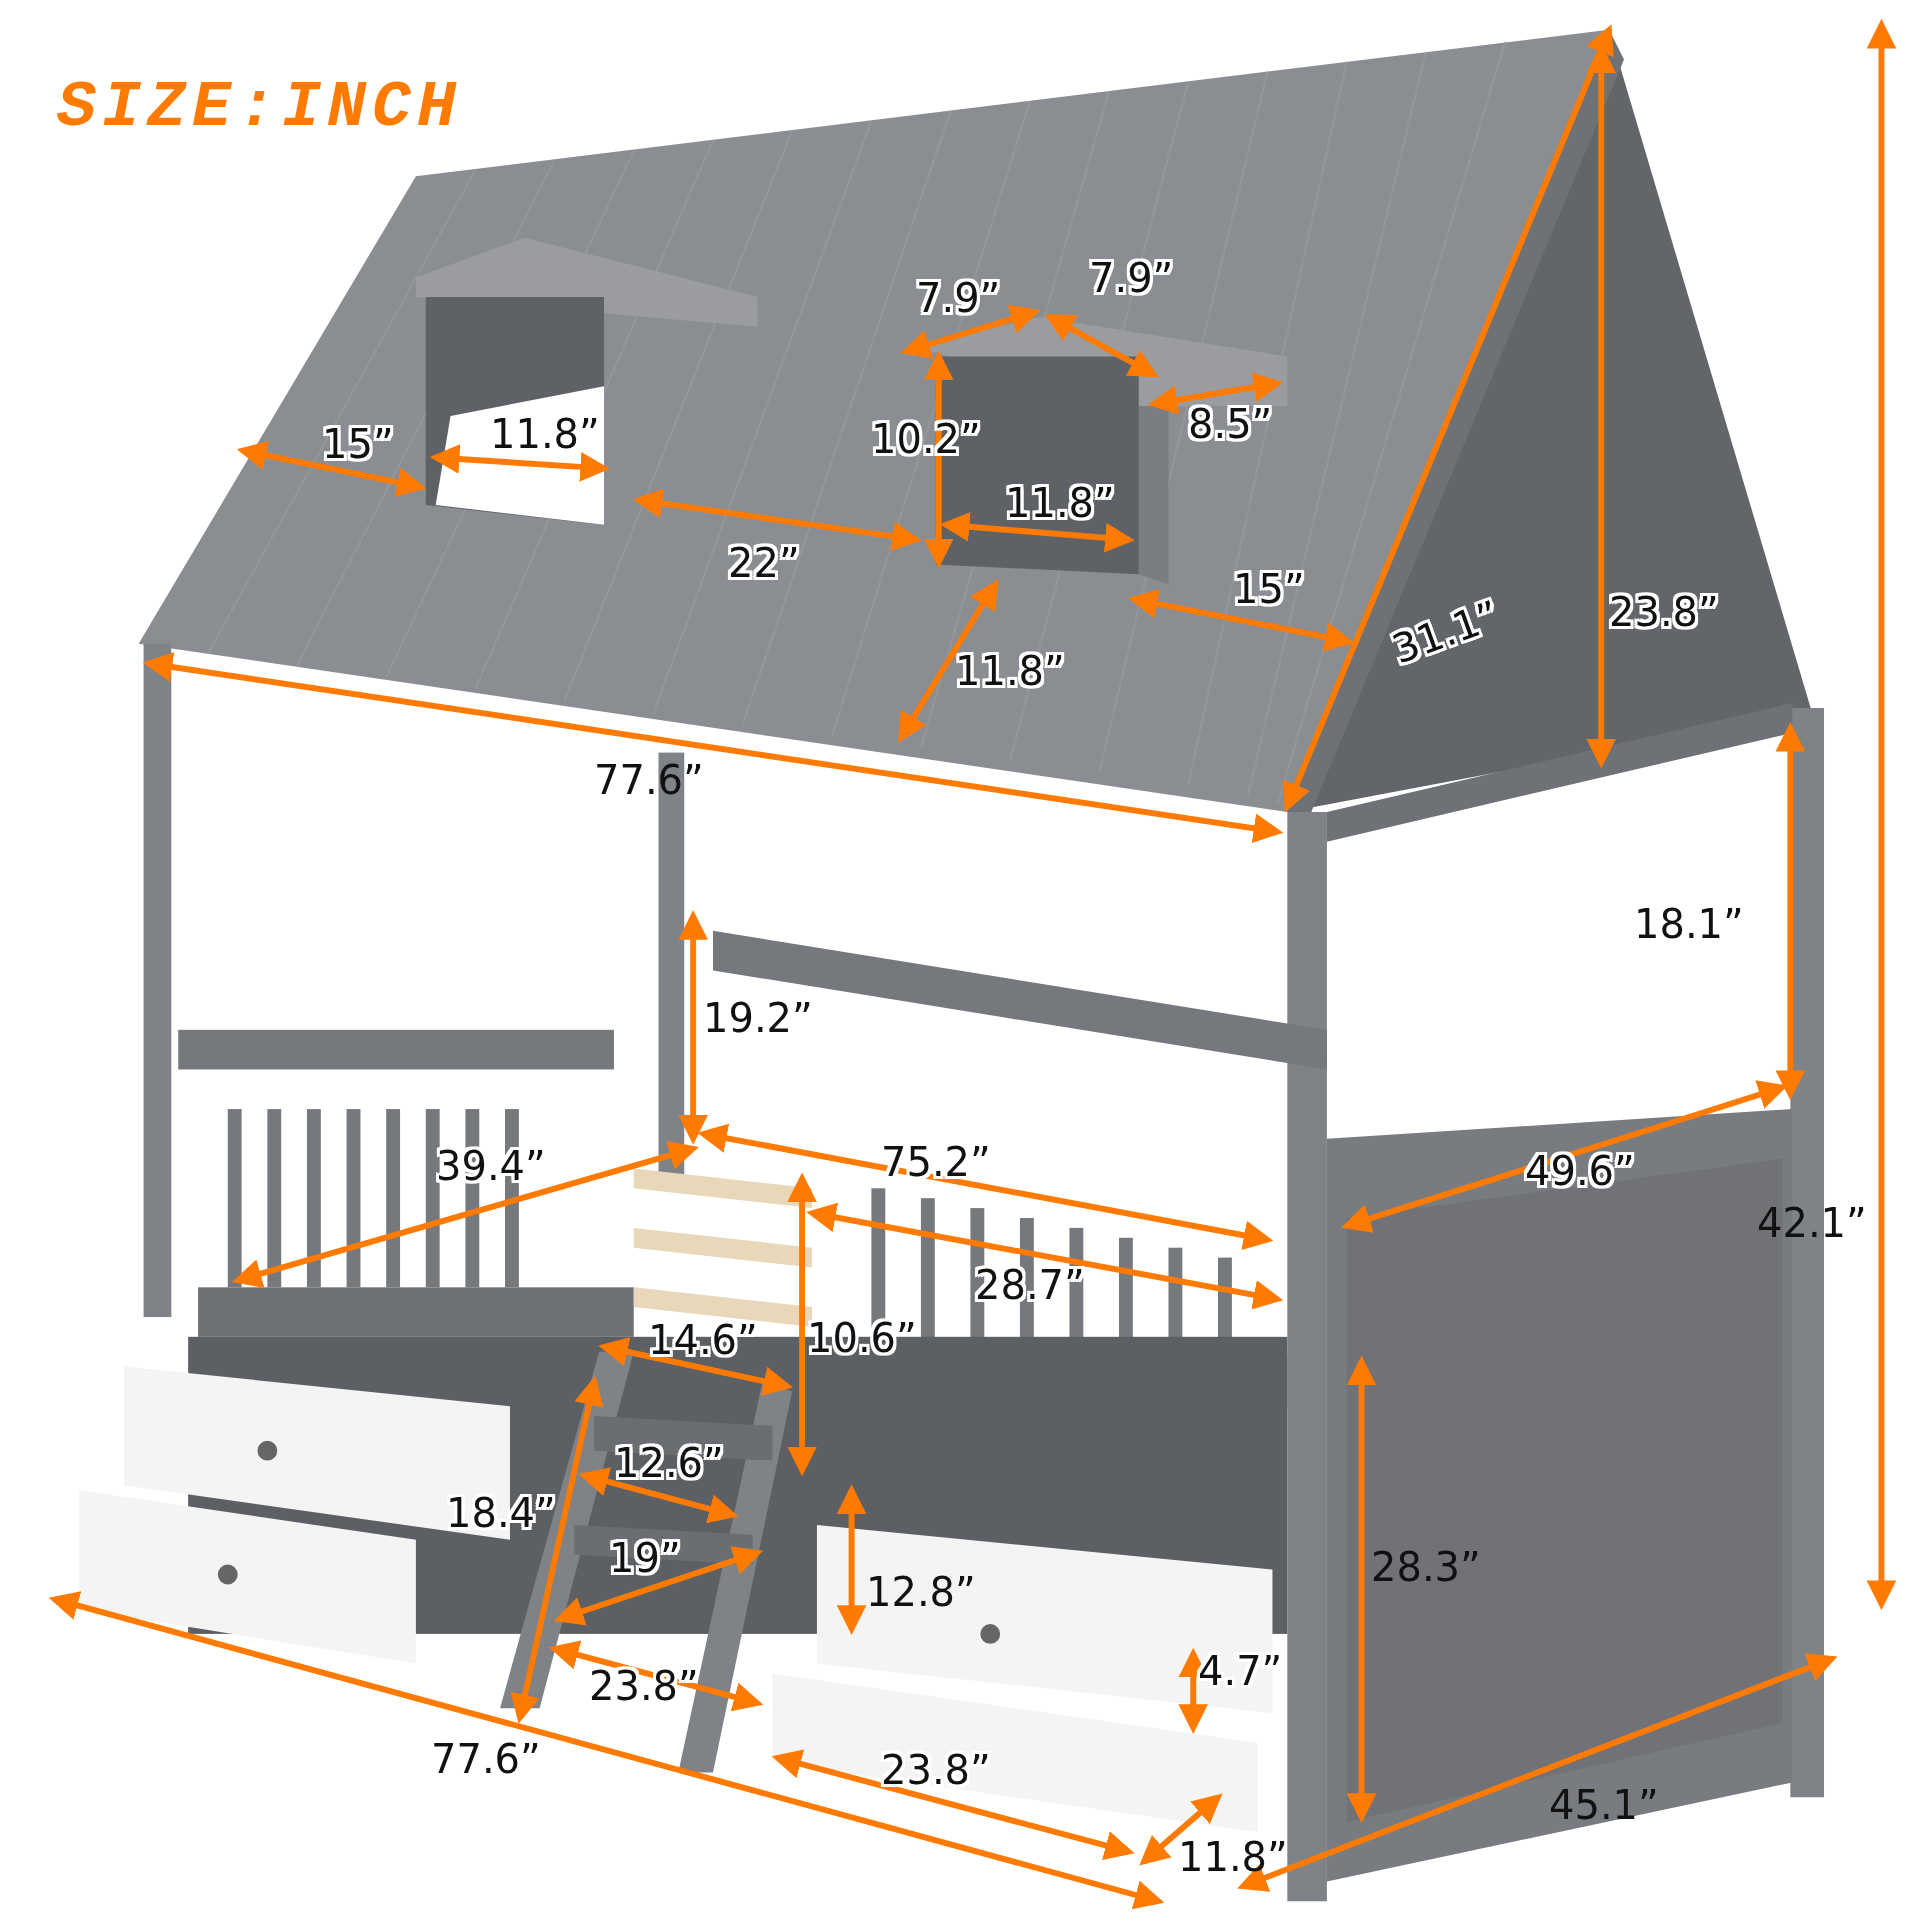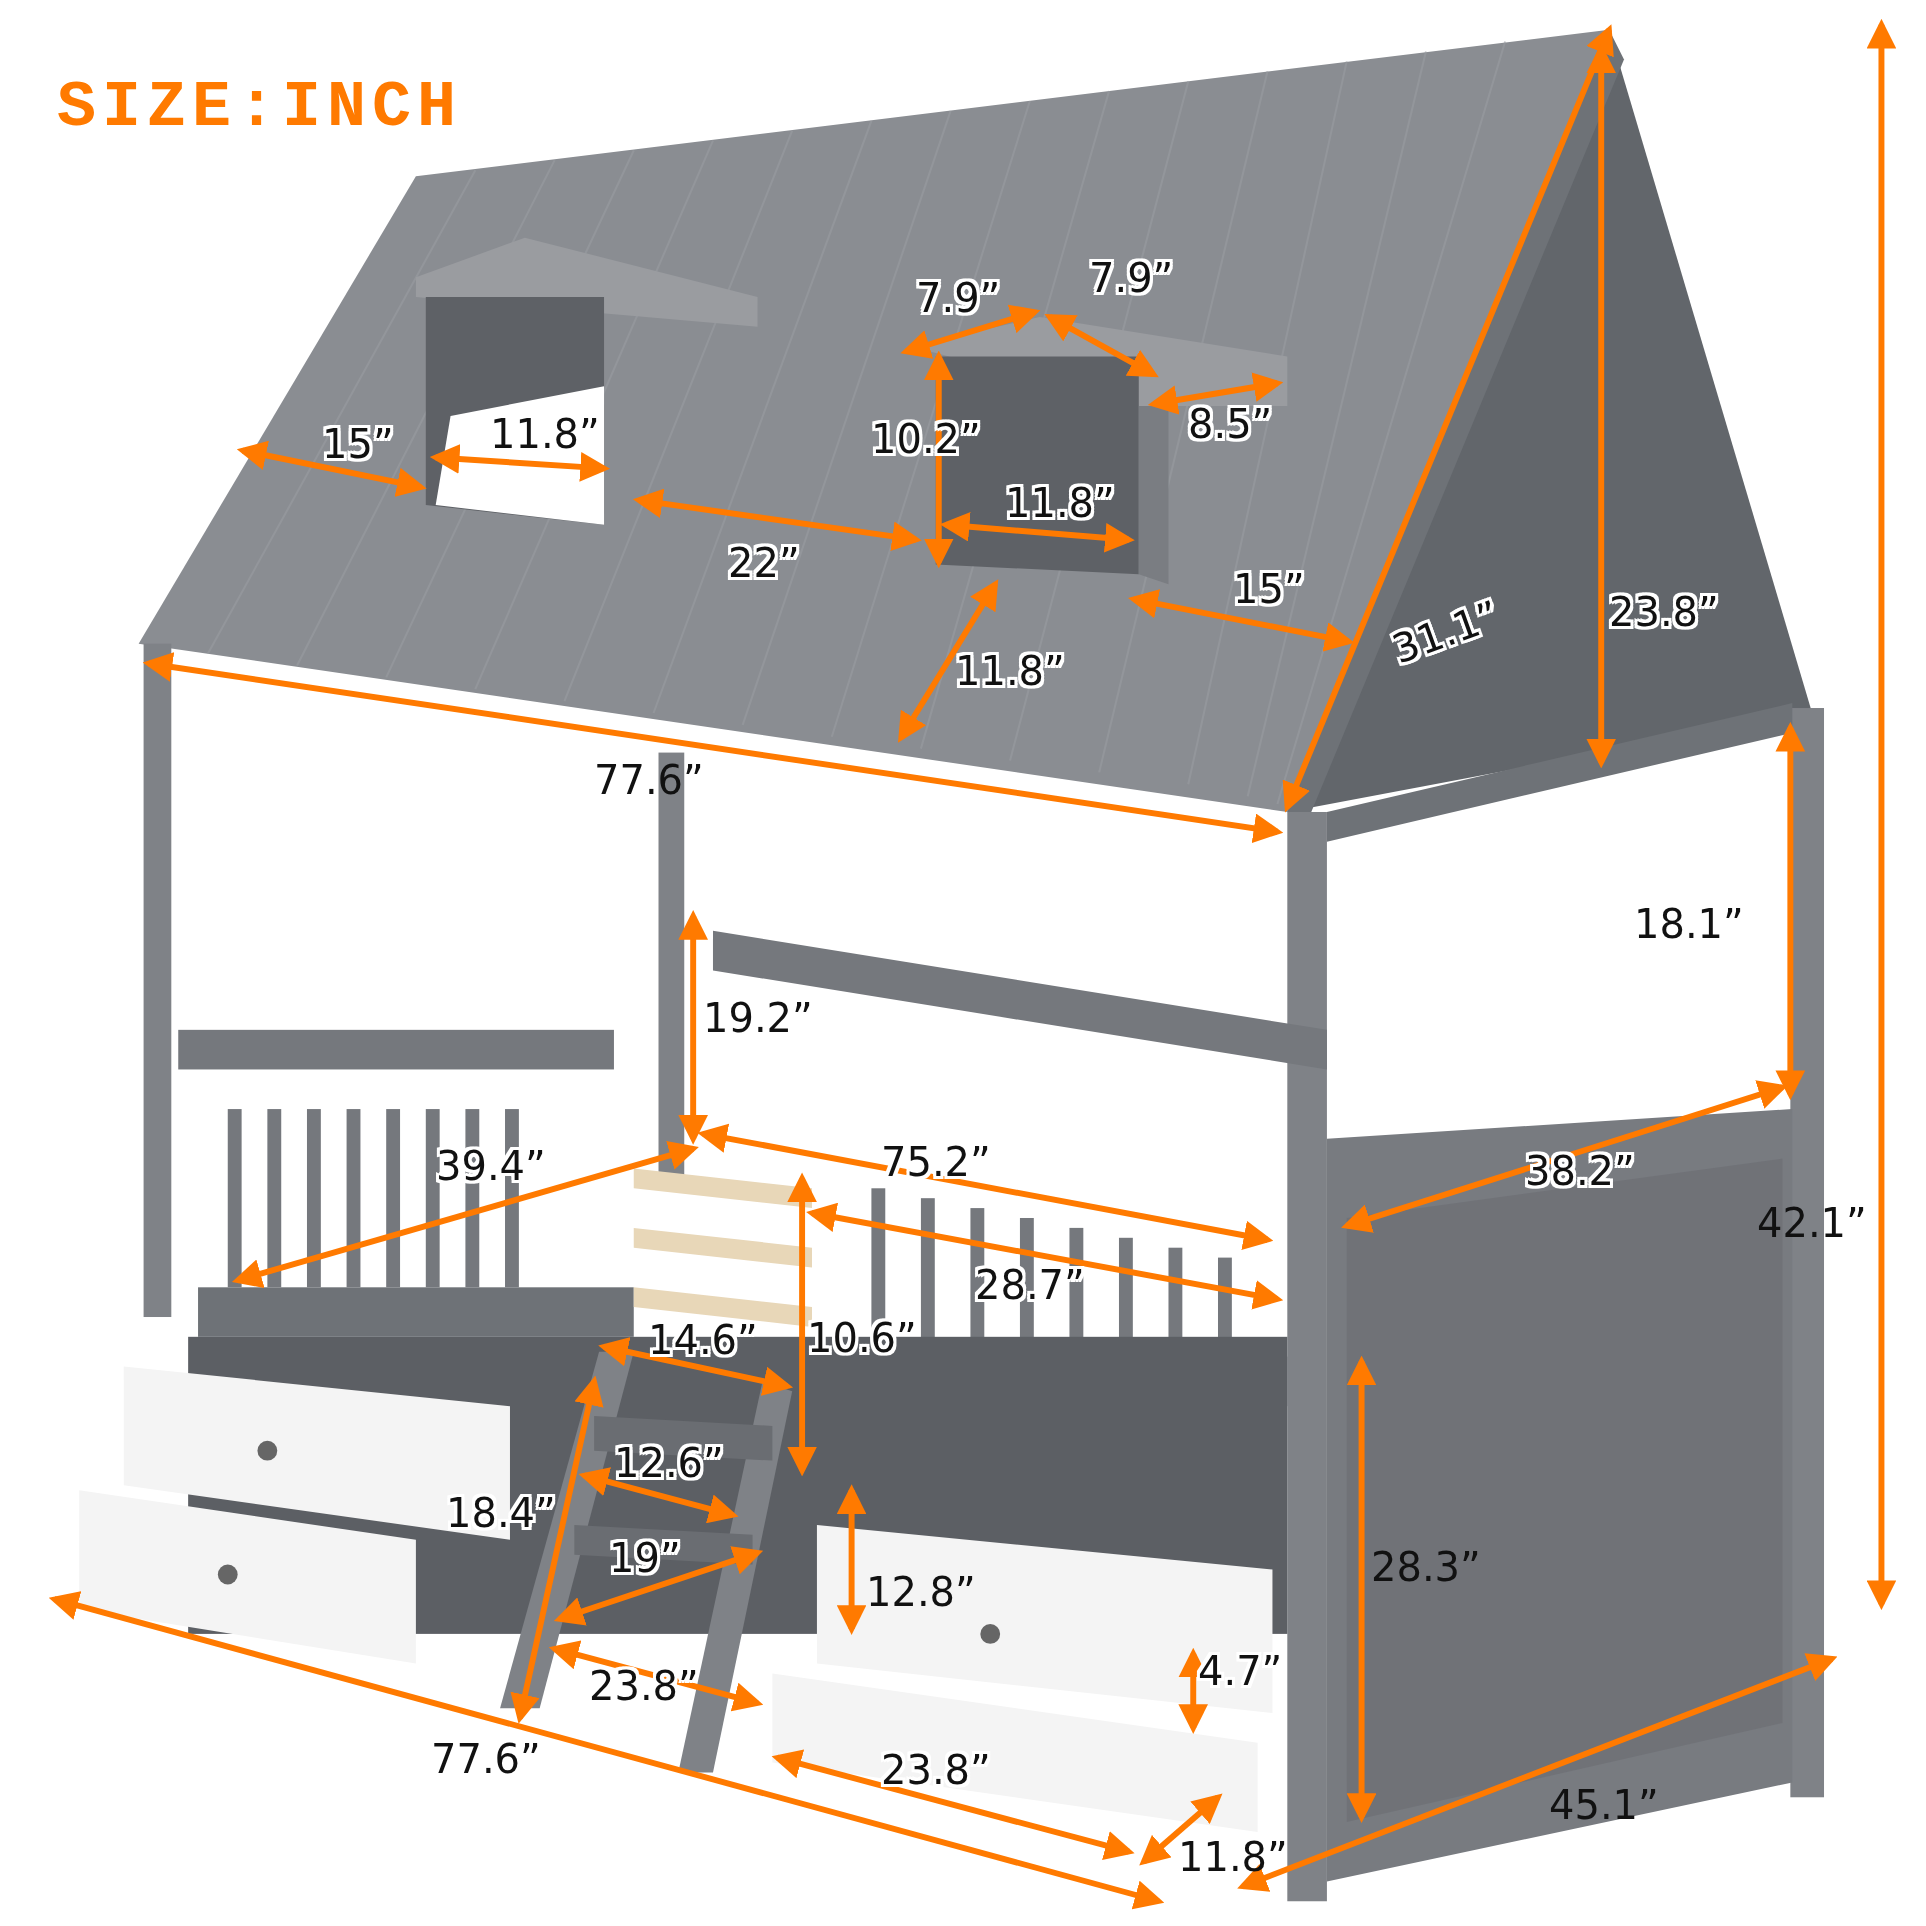--- a/index.html
+++ b/index.html
@@ -1,17 +1,17 @@
 <!DOCTYPE html>
 <html><head>
 <meta charset="utf-8">
 <style>
   html,body{margin:0;padding:0;background:#ffffff;}
   body{width:1927px;height:1927px;position:relative;overflow:hidden;font-family:"Liberation Sans",sans-serif;}
-  .title{position:absolute;left:57px;top:71px;font-family:"Liberation Mono",monospace;font-weight:bold;font-size:65px;color:#ff7a00;letter-spacing:6px;}
+  .title{position:absolute;left:57px;top:71px;font-family:"Liberation Mono",monospace;font-weight:bold;font-style:italic;font-size:65px;color:#ff7a00;letter-spacing:6px;}
   svg.scene{position:absolute;left:0;top:0;}
   .lbl{position:absolute;font-size:40px;color:#111;font-family:"DejaVu Sans",sans-serif;white-space:nowrap;
        text-shadow:-3px -3px 0 #fff,3px -3px 0 #fff,-3px 3px 0 #fff,3px 3px 0 #fff,0 3px 0 #fff,3px 0 0 #fff,0 -3px 0 #fff,-3px 0 0 #fff;}
   .lbl.plain{text-shadow:none;}
 </style>
 </head>
 <body>
 
 <div class="title">SIZE:INCH</div>
 
@@ -159,21 +159,21 @@
 <div class="lbl" style="left:1005px;top:480px">11.8”</div>
 <div class="lbl" style="left:728px;top:540px">22”</div>
 <div class="lbl" style="left:1233px;top:566px">15”</div>
 <div class="lbl" style="left:955px;top:648px">11.8”</div>
 <div class="lbl" style="left:1391px;top:609px;transform:rotate(-20deg)">31.1”</div>
 <div class="lbl" style="left:1609px;top:589px">23.8”</div>
 <div class="lbl plain" style="left:594px;top:757px">77.6”</div>
 <div class="lbl plain" style="left:1634px;top:901px">18.1”</div>
 <div class="lbl" style="left:703px;top:995px">19.2”</div>
 <div class="lbl" style="left:881px;top:1139px">75.2”</div>
-<div class="lbl" style="left:1525px;top:1148px">38.2”</div>
+<div class="lbl" style="left:1525px;top:1148px">49.6”</div>
 <div class="lbl plain" style="left:1757px;top:1200px">42.1”</div>
 <div class="lbl" style="left:436px;top:1143px">39.4”</div>
 <div class="lbl" style="left:975px;top:1262px">28.7”</div>
 <div class="lbl" style="left:648px;top:1317px">14.6”</div>
 <div class="lbl" style="left:807px;top:1315px">10.6”</div>
 <div class="lbl" style="left:614px;top:1440px">12.6”</div>
 <div class="lbl" style="left:446px;top:1490px">18.4”</div>
 <div class="lbl" style="left:609px;top:1535px">19”</div>
 <div class="lbl plain" style="left:866px;top:1569px">12.8”</div>
 <div class="lbl plain" style="left:1371px;top:1544px">28.3”</div>

